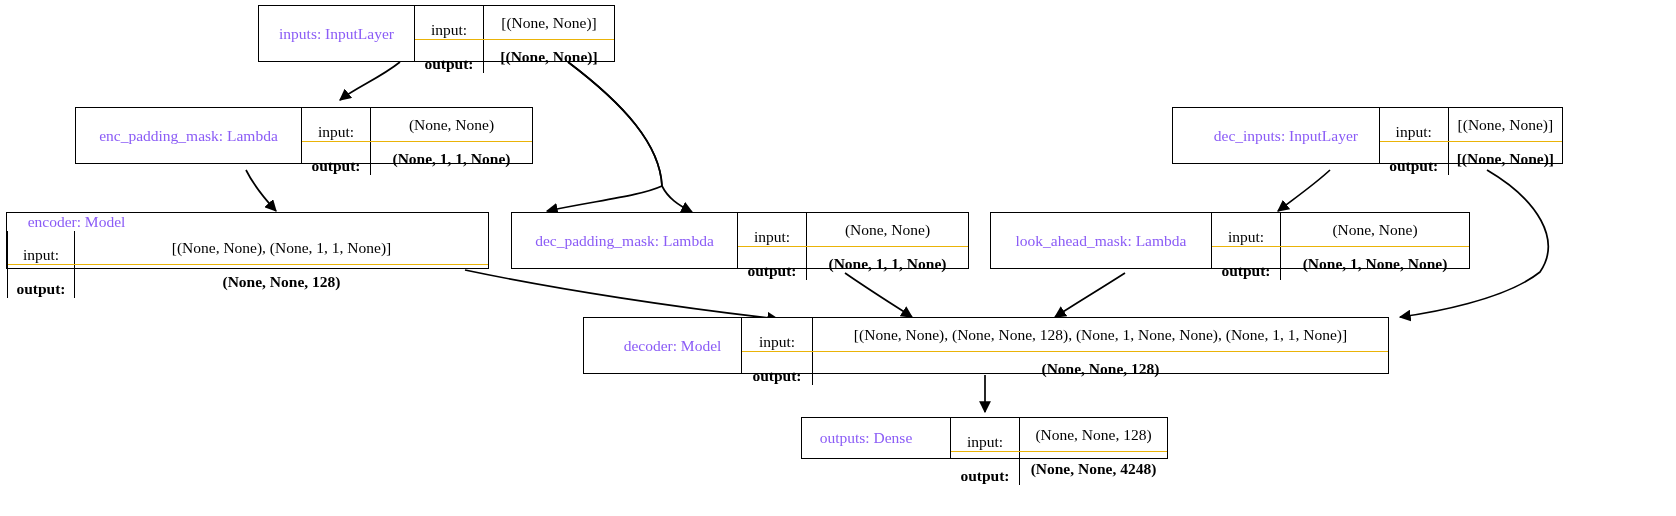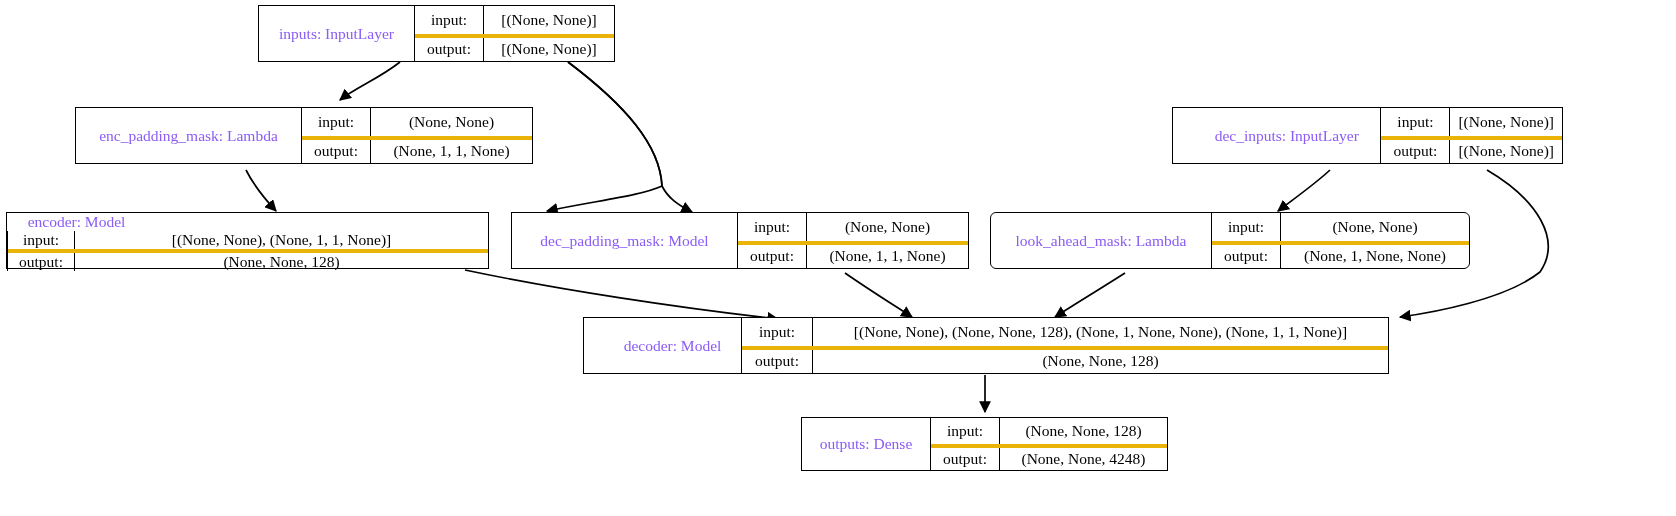--- a/index.html
+++ b/index.html
@@ -51,31 +51,33 @@
     flex: 1 1 auto;
   }
   .io-row {
     display: flex;
     flex-direction: row;
     align-items: stretch;
     flex: 1 1 50%;
     box-sizing: border-box;
   }
   .io-row.second {
-    border-top: 4px solid #eab308;
+    border-top: 1px solid #eab308;
+    font-weight: bold;
   }
   .io-label {
     display: flex;
     align-items: center;
     justify-content: center;
     font-size: 15.5px;
     color: #000000;
     white-space: nowrap;
     box-sizing: border-box;
     padding: 0 8px;
+    margin-top: 15px;
   }
   .io-value {
     display: flex;
     align-items: center;
     justify-content: center;
     border-left: 1px solid #000000;
     font-size: 15.5px;
     color: #000000;
     white-space: nowrap;
     box-sizing: border-box;
@@ -167,34 +169,34 @@
         <div class="io-value">[(None, None), (None, 1, 1, None)]</div>
       </div>
       <div class="io-row second">
         <div class="io-label" style="width:66px;">output:</div>
         <div class="io-value">(None, None, 128)</div>
       </div>
     </div>
   </div>
 
   <div class="node" style="left:511px; top:212px; width:458px; height:57px;">
-    <div class="node-name" style="width:225px;">dec_padding_mask: Model</div>
+    <div class="node-name" style="width:225px;">dec_padding_mask: Lambda</div>
     <div class="node-io">
       <div class="io-row">
         <div class="io-label" style="width:68px;">input:</div>
         <div class="io-value">(None, None)</div>
       </div>
       <div class="io-row second">
         <div class="io-label" style="width:68px;">output:</div>
         <div class="io-value">(None, 1, 1, None)</div>
       </div>
     </div>
   </div>
 
-  <div class="node" style="left:990px; top:212px; width:480px; height:57px;border-radius:6px;">
+  <div class="node" style="left:990px; top:212px; width:480px; height:57px;">
     <div class="node-name" style="width:220px;">look_ahead_mask: Lambda</div>
     <div class="node-io">
       <div class="io-row">
         <div class="io-label" style="width:68px;">input:</div>
         <div class="io-value">(None, None)</div>
       </div>
       <div class="io-row second">
         <div class="io-label" style="width:68px;">output:</div>
         <div class="io-value">(None, 1, None, None)</div>
       </div>
@@ -208,21 +210,21 @@
         <div class="io-label" style="width:70px;">input:</div>
         <div class="io-value">[(None, None), (None, None, 128), (None, 1, None, None), (None, 1, 1, None)]</div>
       </div>
       <div class="io-row second">
         <div class="io-label" style="width:70px;">output:</div>
         <div class="io-value">(None, None, 128)</div>
       </div>
     </div>
   </div>
 
-  <div class="node" style="left:801px; top:417px; width:367px; height:54px;">
+  <div class="node" style="left:801px; top:417px; width:367px; height:42px;gap:20px;">
     <div class="node-name" style="width:128px;">outputs: Dense</div>
     <div class="node-io">
       <div class="io-row">
         <div class="io-label" style="width:68px;">input:</div>
         <div class="io-value">(None, None, 128)</div>
       </div>
       <div class="io-row second">
         <div class="io-label" style="width:68px;">output:</div>
         <div class="io-value">(None, None, 4248)</div>
       </div>

